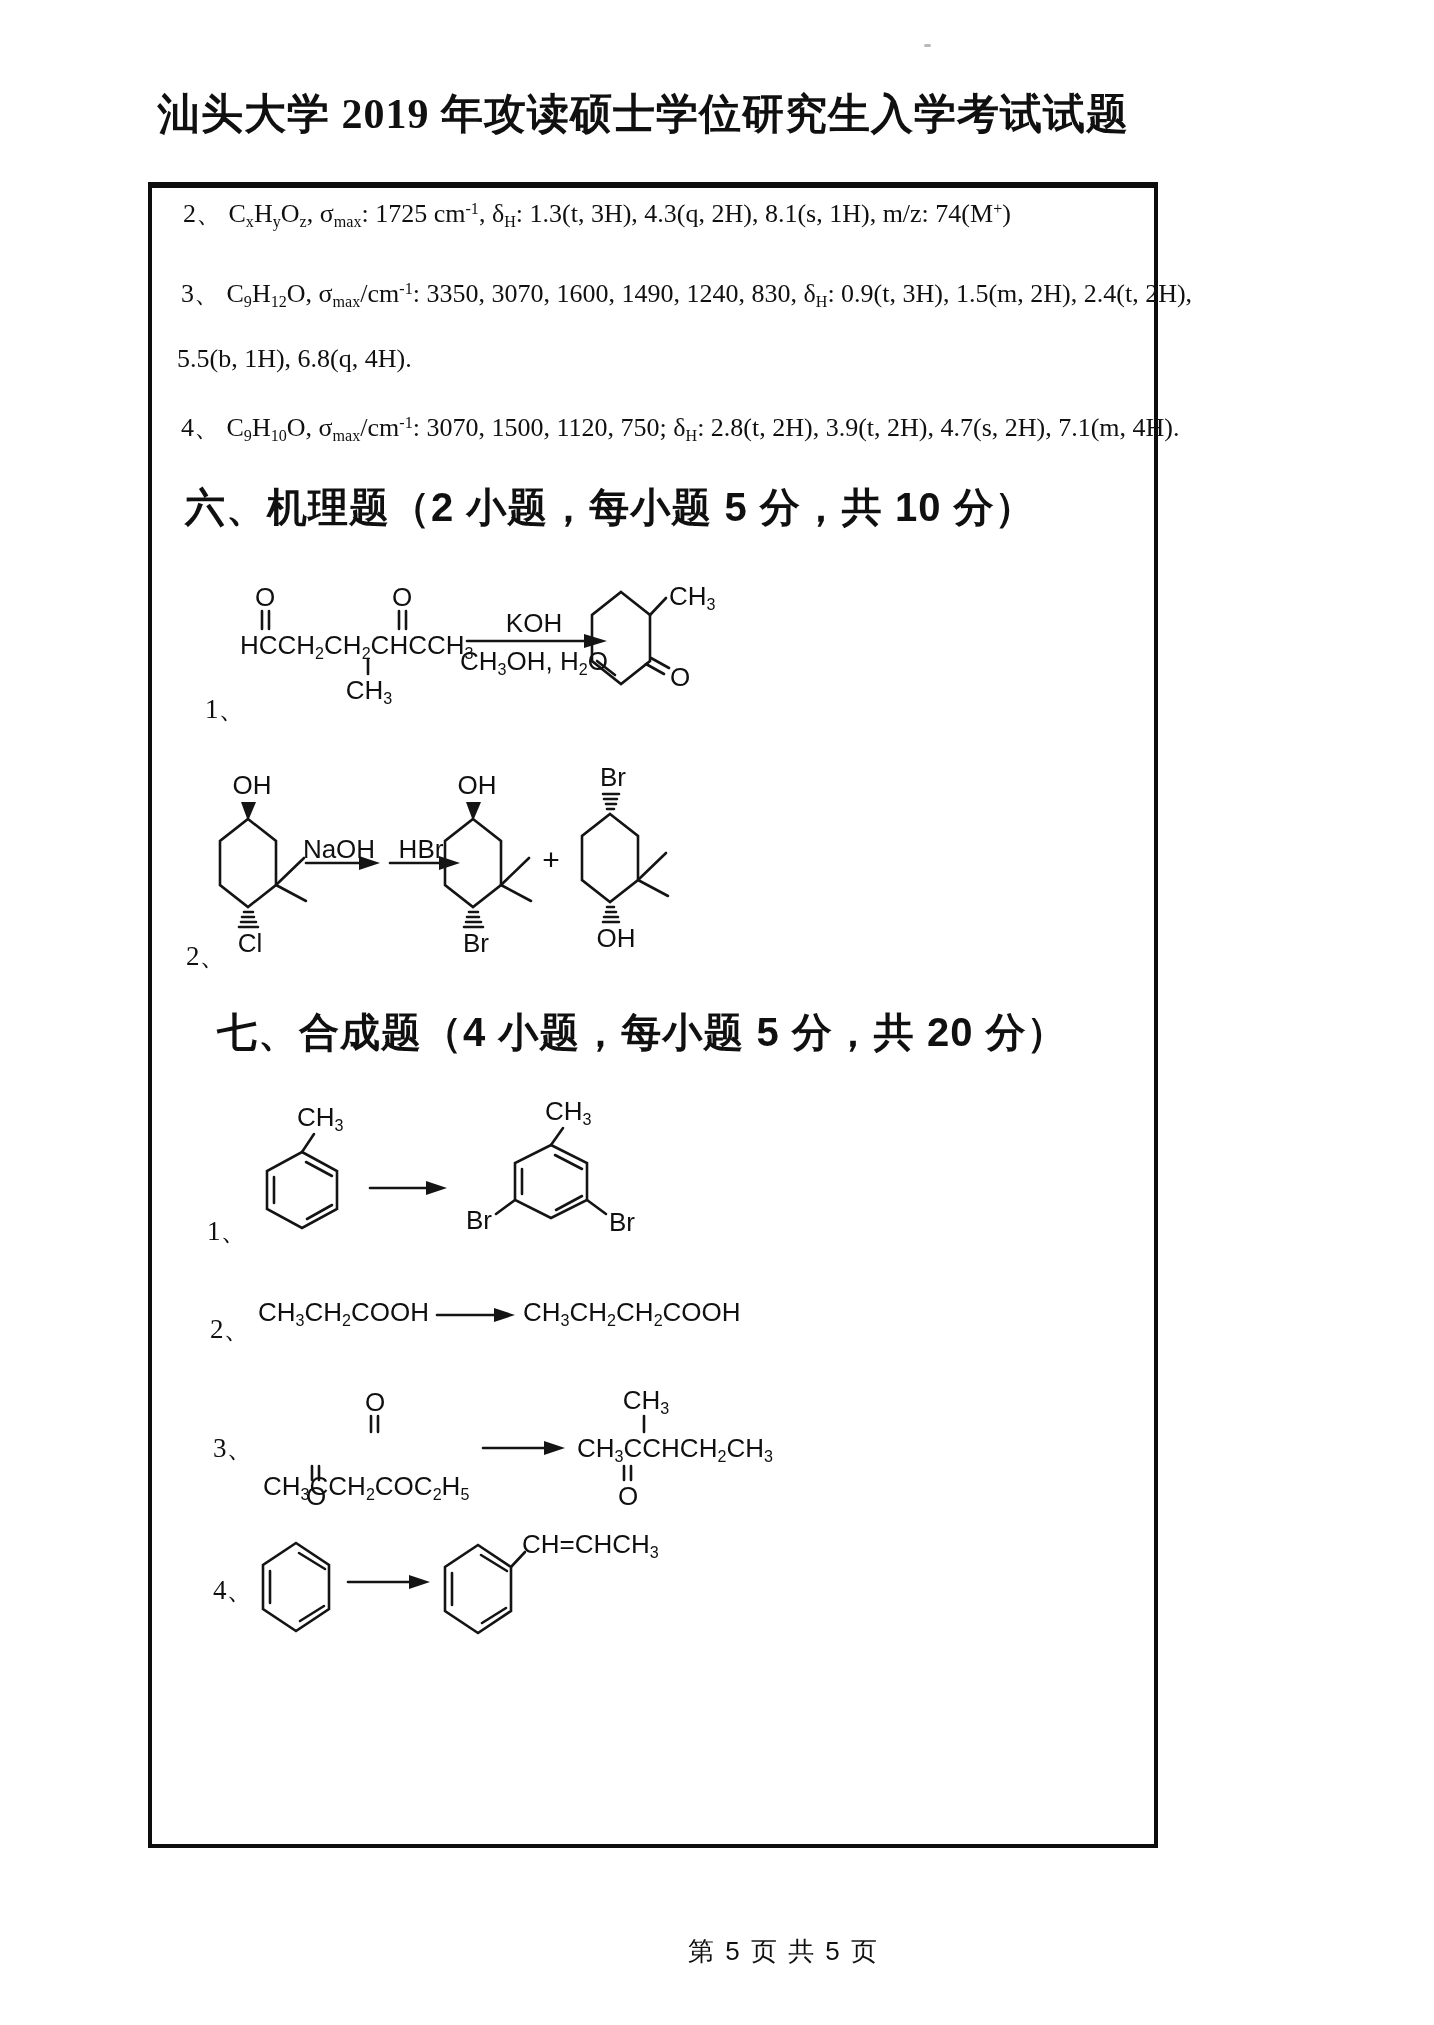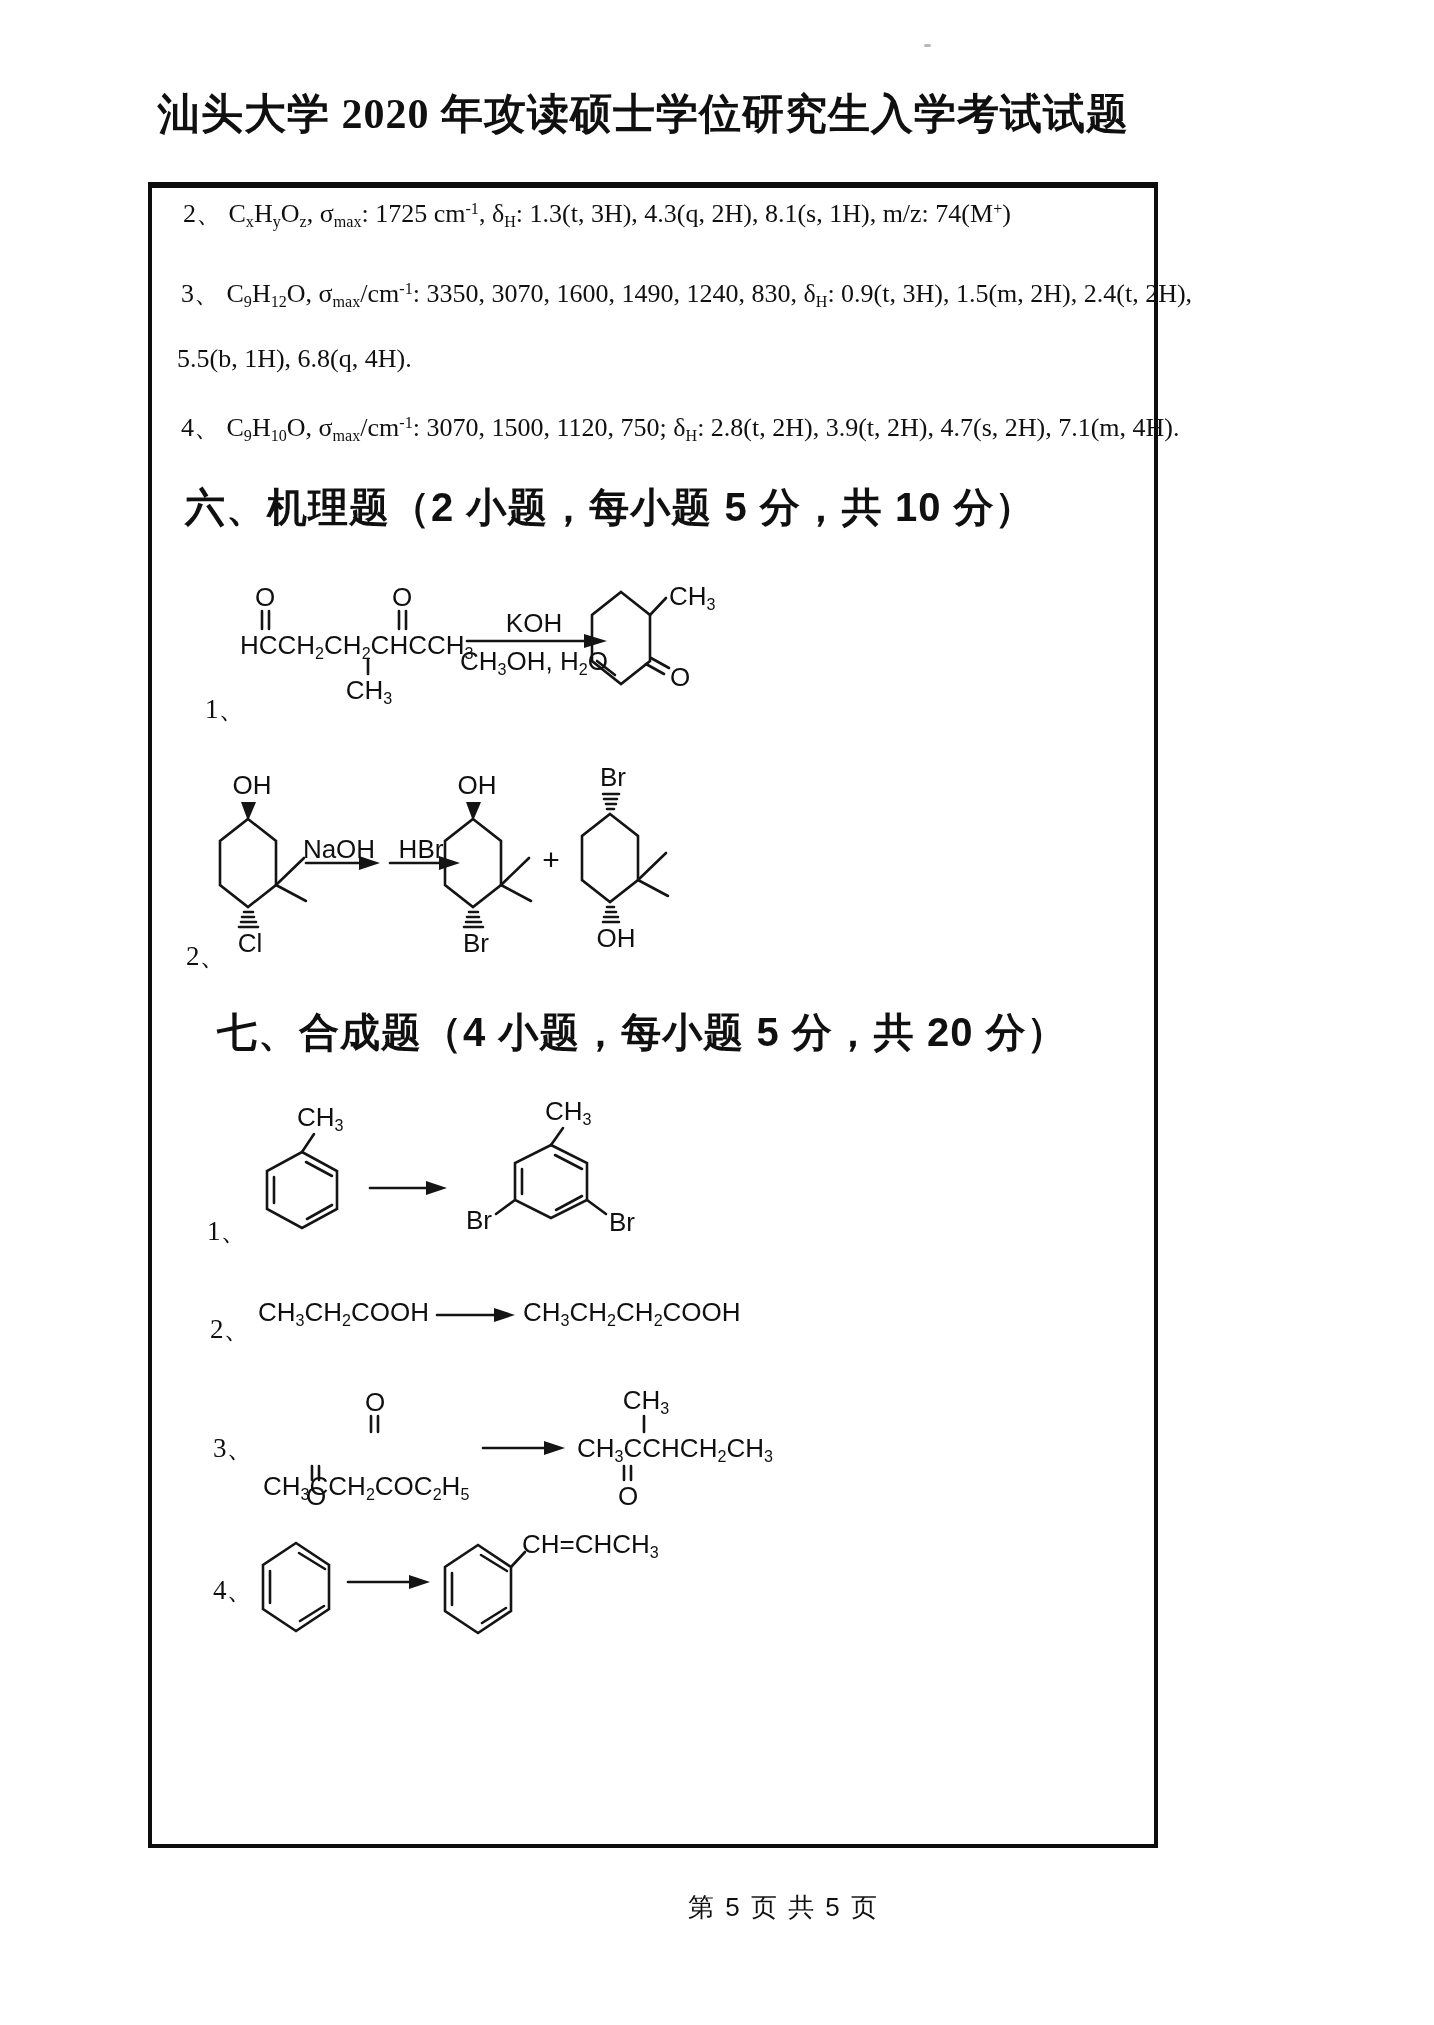--- a/index.html
+++ b/index.html
@@ -30,35 +30,35 @@
     position:absolute; font-size:26px; white-space:nowrap;
     font-family:"Liberation Sans", sans-serif; line-height:1.1;
   }
   .cx { transform:translateX(-50%); }
   .qnum {
     position:absolute; font-size:27px; font-family:"Liberation Serif", serif;
     white-space:nowrap;
   }
   .plus { position:absolute; font-size:30px; font-family:"Liberation Sans", sans-serif; }
   .footer {
-    position:absolute; left:688px; top:1890px; font-size:26px; white-space:nowrap;
+    position:absolute; left:688px; top:1934px; font-size:26px; white-space:nowrap;
     font-family:"Liberation Sans", sans-serif; letter-spacing:2px;
   }
   sub { font-size:62%; vertical-align:-0.28em; }
   sup { font-size:62%; vertical-align:0.5em; }
   .bond { stroke:#141414; stroke-width:2.6; fill:none; stroke-linecap:round; }
   .fillb { fill:#141414; stroke:none; }
   .artifact { position:absolute; left:924px; top:44px; width:7px; height:3px; background:#b9b9b9; border-radius:2px; }
 </style>
 </head>
 <body>
 
 <div class="page">
 
-  <div class="title">汕头大学 2020 年攻读硕士学位研究生入学考试试题</div>
+  <div class="title">汕头大学 2019 年攻读硕士学位研究生入学考试试题</div>
   <div class="artifact"></div>
   <div class="content-box"></div>
 
   <div class="bodyline" style="left:183px; top:196px;">2、  C<sub>x</sub>H<sub>y</sub>O<sub>z</sub>, σ<sub>max</sub>: 1725 cm<sup>-1</sup>, δ<sub>H</sub>: 1.3(t, 3H), 4.3(q, 2H), 8.1(s, 1H), m/z: 74(M<sup>+</sup>)</div>
   <div class="bodyline" style="left:181px; top:276px;">3、  C<sub>9</sub>H<sub>12</sub>O, σ<sub>max</sub>/cm<sup>-1</sup>: 3350, 3070, 1600, 1490, 1240, 830, δ<sub>H</sub>: 0.9(t, 3H), 1.5(m, 2H), 2.4(t, 2H),</div>
   <div class="bodyline" style="left:177px; top:344px;">5.5(b, 1H), 6.8(q, 4H).</div>
   <div class="bodyline" style="left:181px; top:410px;">4、  C<sub>9</sub>H<sub>10</sub>O, σ<sub>max</sub>/cm<sup>-1</sup>: 3070, 1500, 1120, 750; δ<sub>H</sub>: 2.8(t, 2H), 3.9(t, 2H), 4.7(s, 2H), 7.1(m, 4H).</div>
 
   <div class="heading" style="left:185px; top:480px;">六、机理题（2 小题，每小题 5 分，共 10 分）</div>
 

